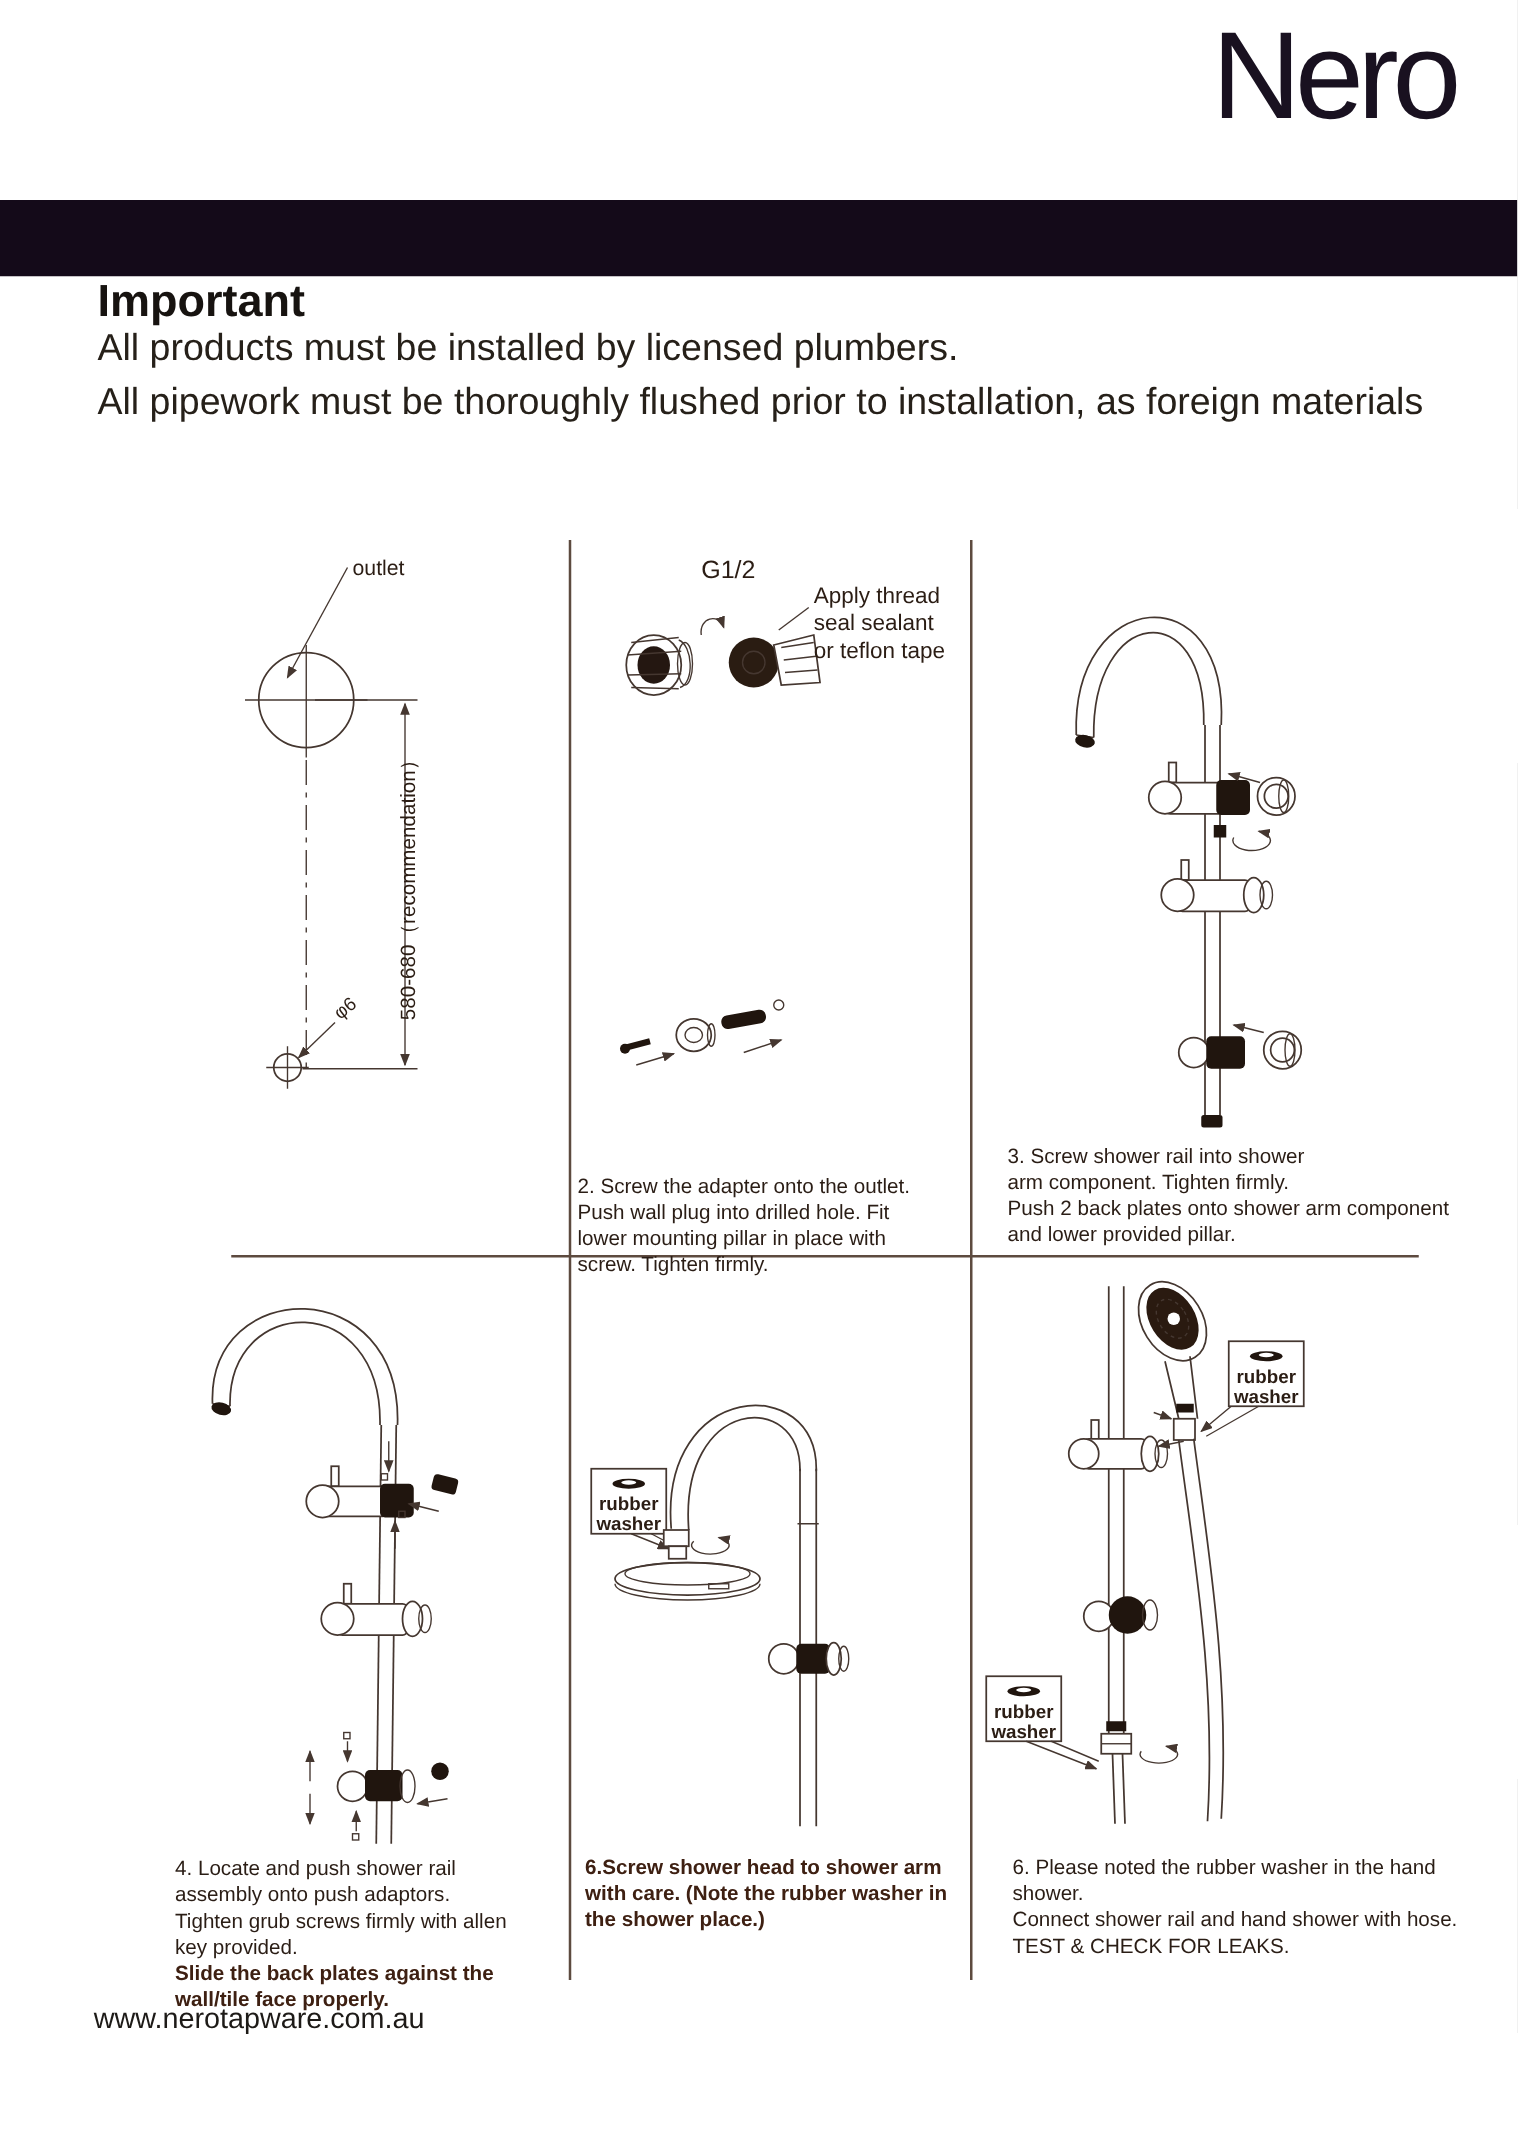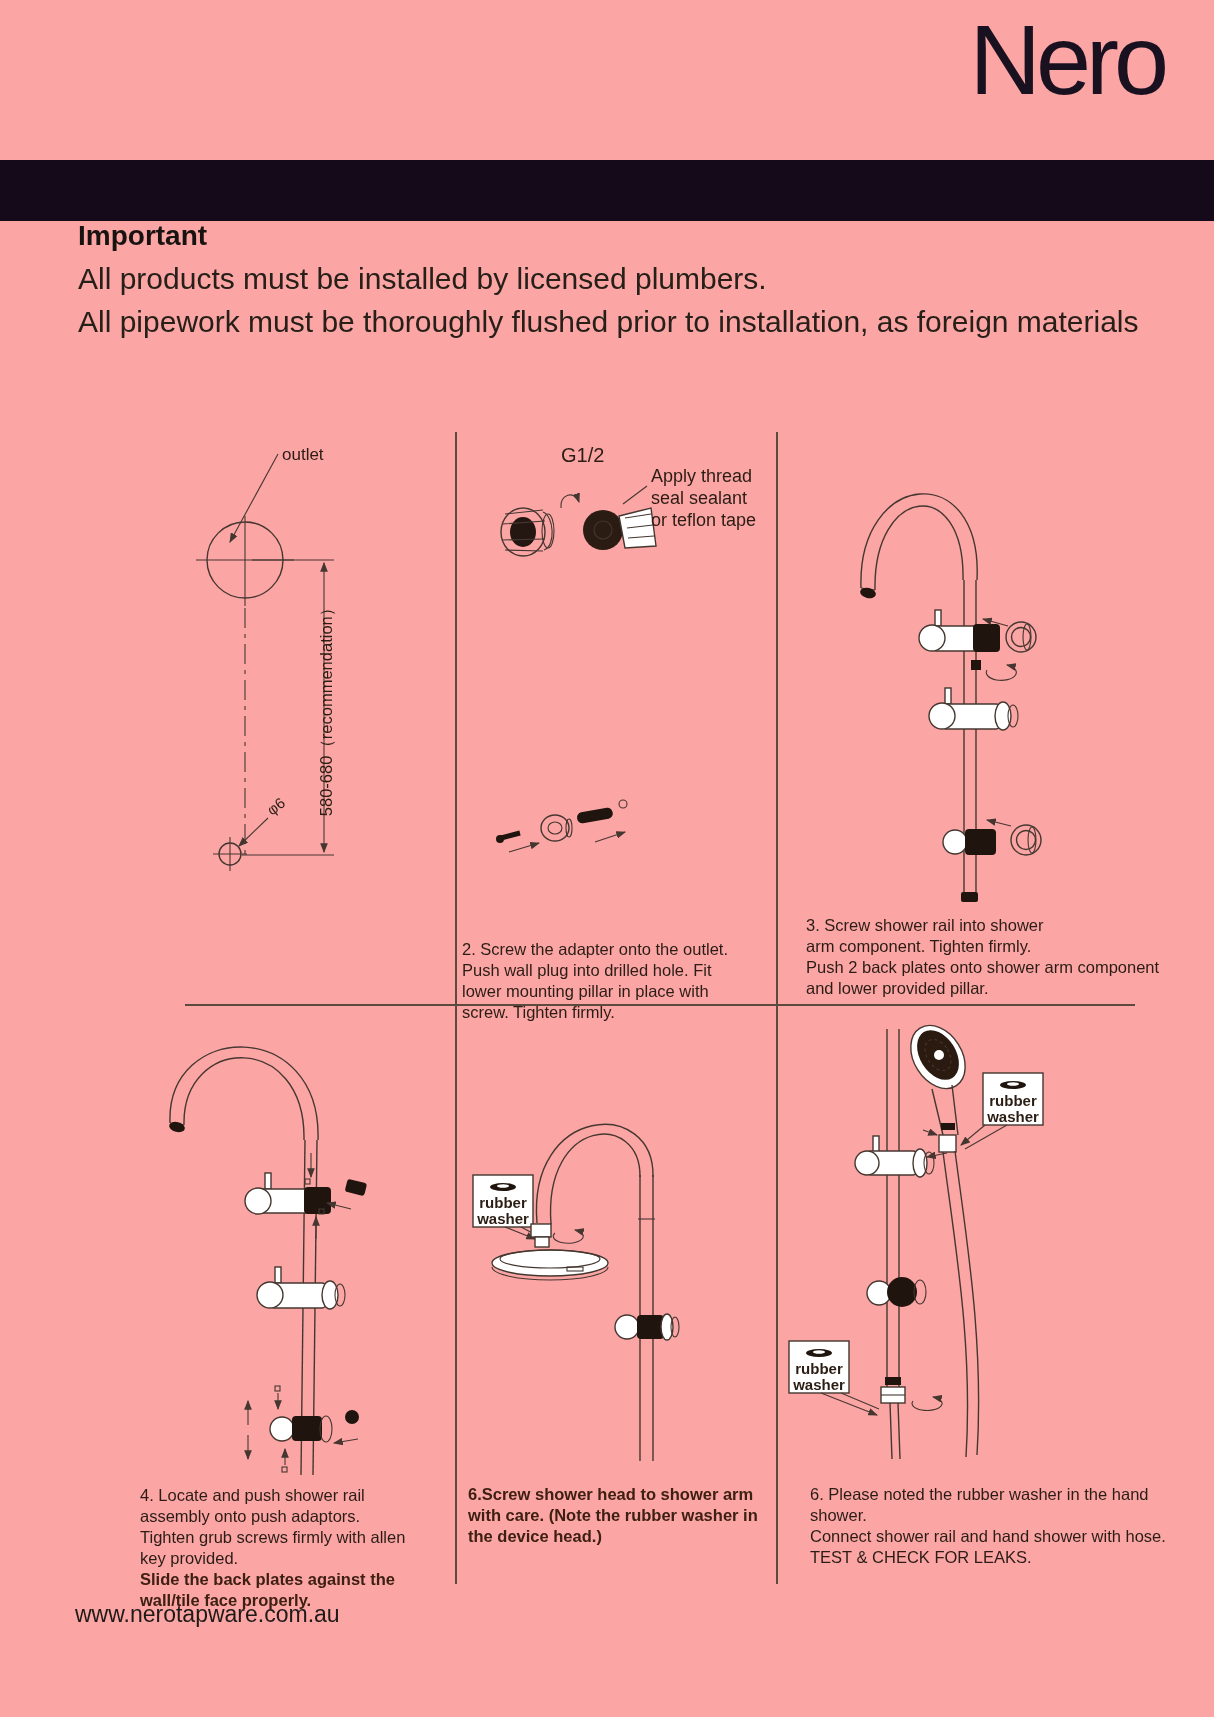--- a/index.html
+++ b/index.html
@@ -1,26 +1,26 @@
 <!DOCTYPE html>
 <html><head>
 <meta charset="utf-8">
 <style>
   html,body{margin:0;padding:0;background:#e8e8e8;}
   .page{
     position:relative;width:1214px;height:1717px;margin:0 auto;
-    background:#fca5a5;overflow:hidden;
+    background:#ffffff;overflow:hidden;
     font-family:"Liberation Sans", sans-serif;color:#221b16;
   }
   .logo{
     position:absolute;top:8px;right:50px;
     font-size:99px;font-weight:400;letter-spacing:-5px;color:#191120;line-height:1.05;
   }
   .black-bar{position:absolute;left:0;top:160px;width:1214px;height:61px;background:#140a19;}
-  .important-h{position:absolute;left:78px;top:220px;font-size:28px;font-weight:bold;color:#171310;}
+  .important-h{position:absolute;left:78px;top:220px;font-size:36px;font-weight:bold;color:#171310;}
   .body-p{position:absolute;left:78px;font-size:30px;color:#262019;line-height:33px;}
   .divider-v{position:absolute;width:2px;background:#5d4a3f;}
   .divider-h{position:absolute;height:2px;background:#5d4a3f;}
   .panel{position:absolute;}
   .caption{position:absolute;font-size:16.5px;line-height:21px;color:#2a1d15;}
   .caption .b{font-weight:bold;color:#3e2012;}
   .caption .gap{margin-top:5px;}
   .footer-url{position:absolute;left:75px;top:1601px;font-size:23px;color:#1d1a17;}
   svg{display:block;}
   svg text{font-family:"Liberation Sans", sans-serif;fill:#2b1d14;}
@@ -342,21 +342,21 @@
     <div>assembly onto push adaptors.</div>
     <div>Tighten grub screws firmly with allen</div>
     <div>key provided.</div>
     <div class="b">Slide the back plates against the</div>
     <div class="b">wall/tile face properly.</div>
   </div>
 
   <div class="caption" style="left:468px;top:1484px;width:295px;">
     <div class="b">6.Screw shower head to shower arm</div>
     <div class="b">with care. (Note the rubber washer in</div>
-    <div class="b">the device head.)</div>
+    <div class="b">the shower place.)</div>
   </div>
 
   <div class="caption" style="left:810px;top:1484px;width:395px;">
     <div>6. Please noted the rubber washer in the hand</div>
     <div>shower.</div>
     <div>Connect shower rail and hand shower with hose.</div>
     <div>TEST &amp; CHECK FOR LEAKS.</div>
   </div>
 
   <div class="footer-url">www.nerotapware.com.au</div>

